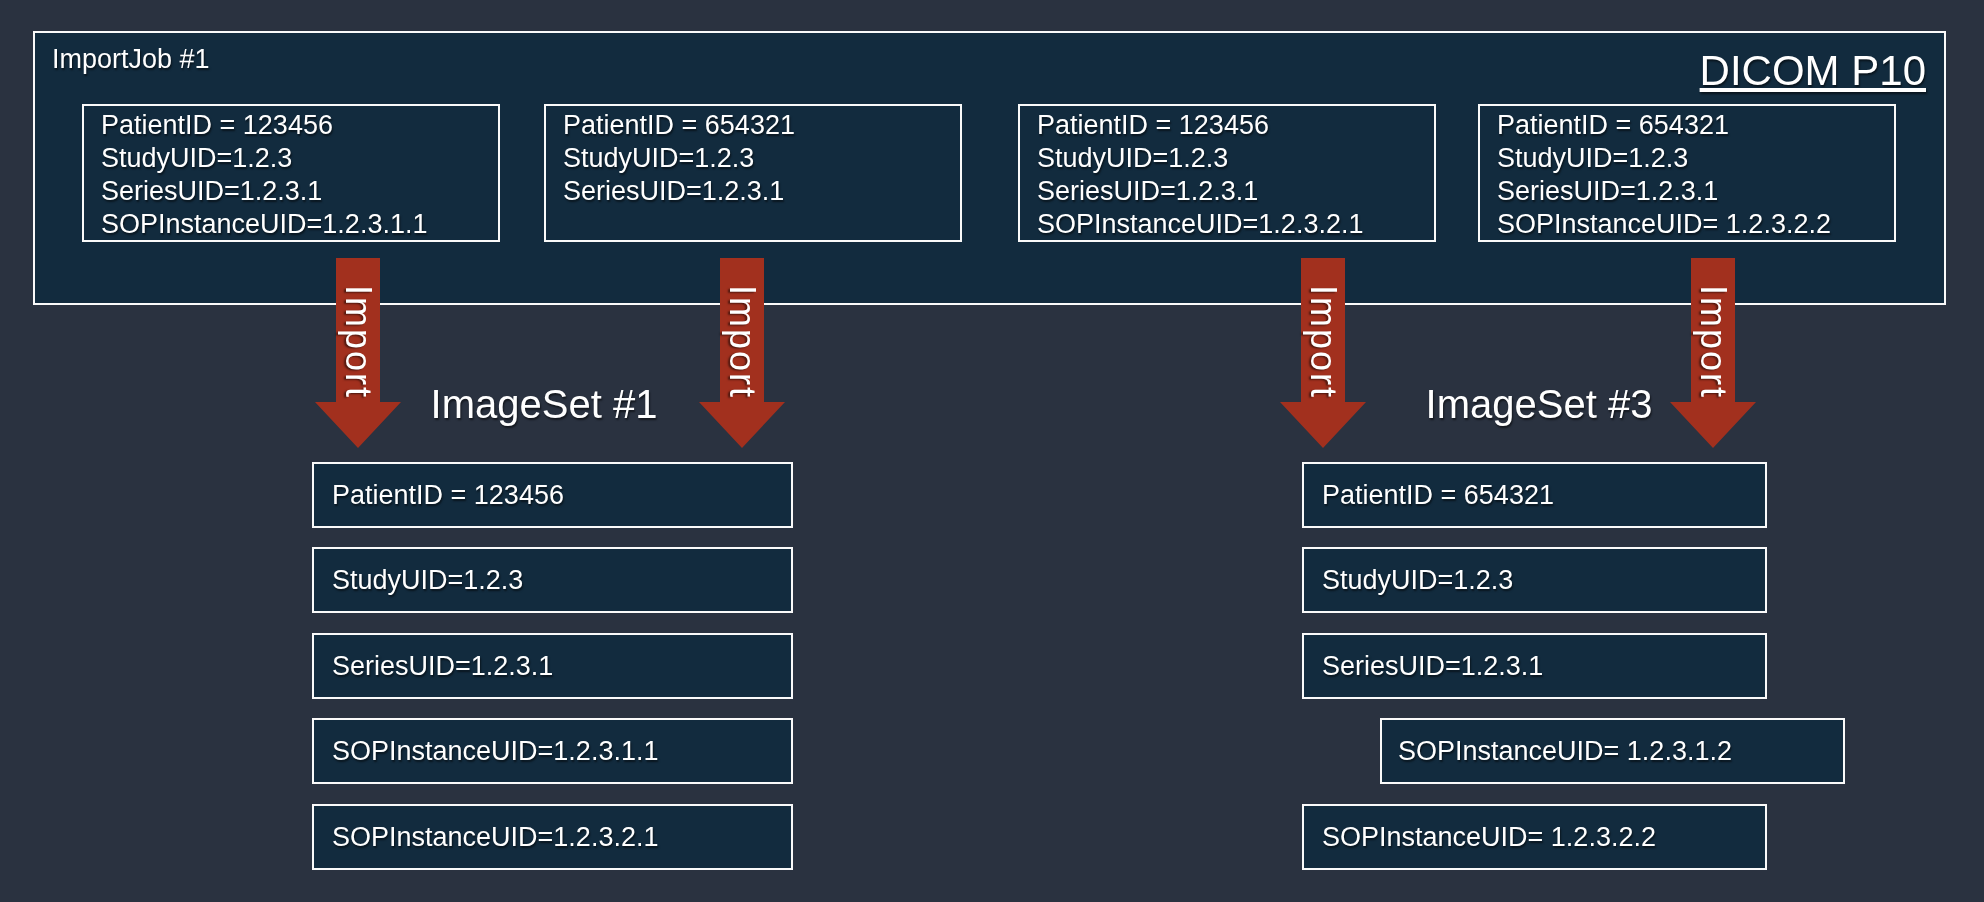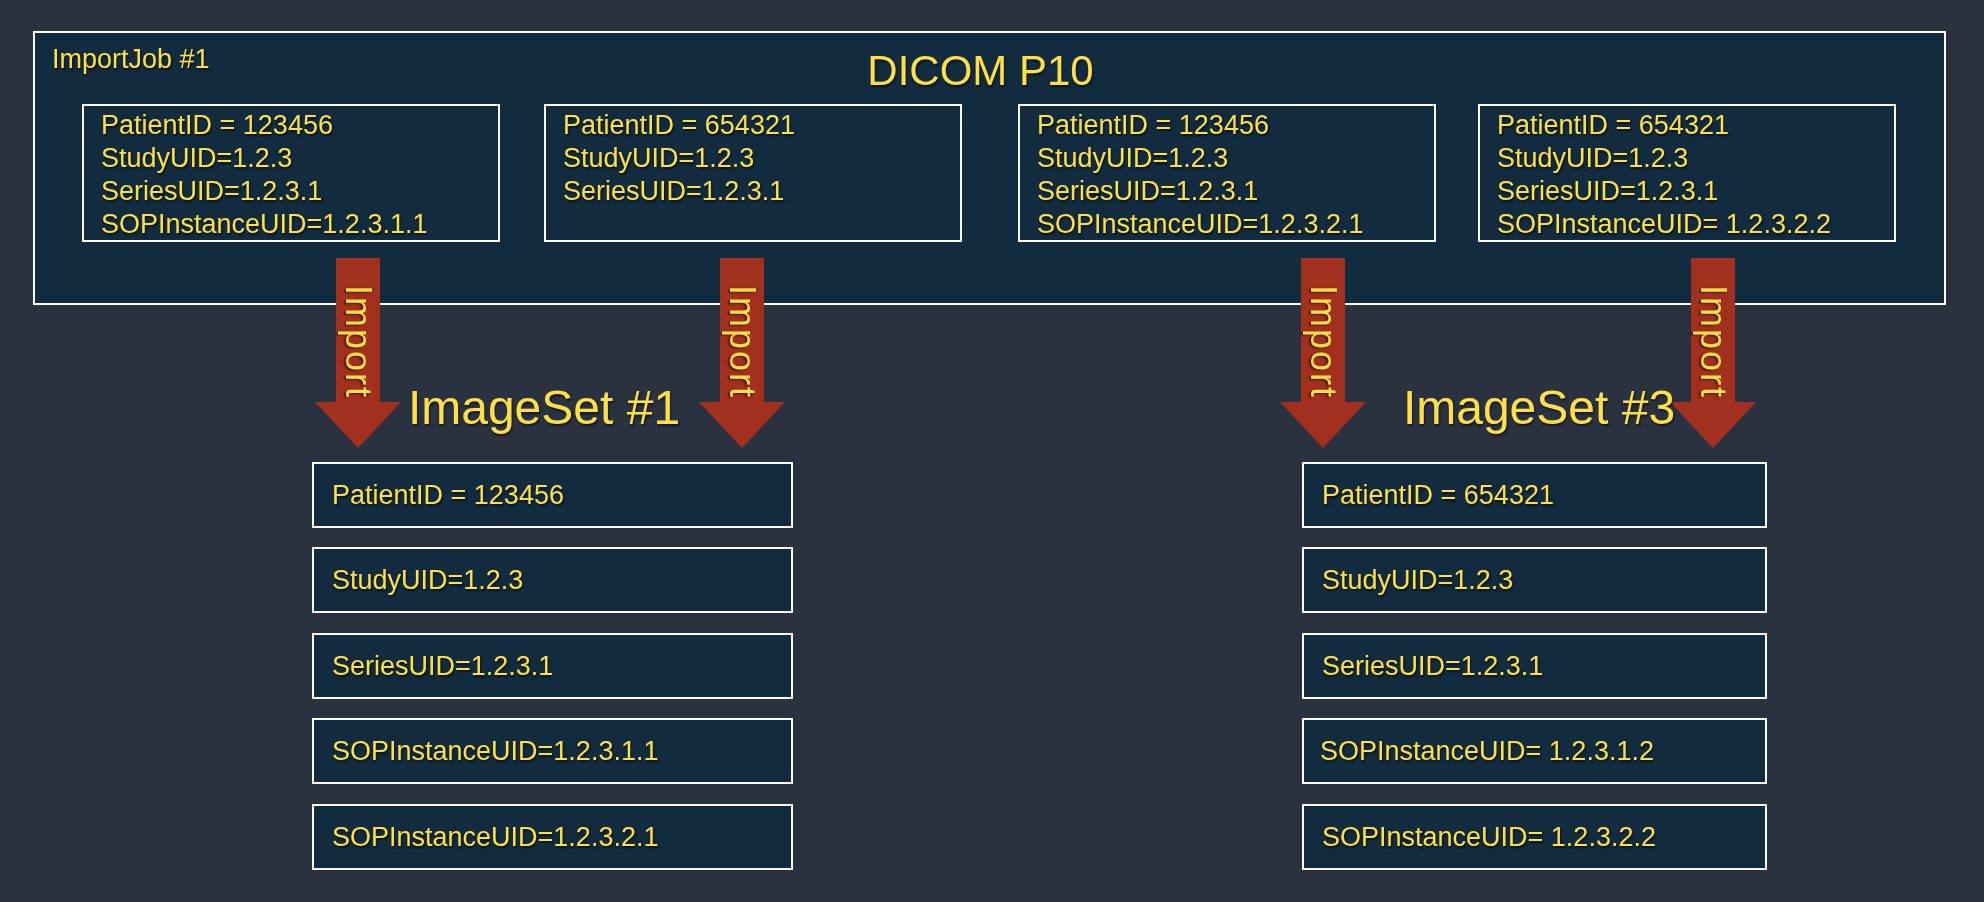--- a/index.html
+++ b/index.html
@@ -10,21 +10,21 @@
   }
   .canvas {
     position: relative;
     width: 1984px;
     height: 902px;
     background: #2A3240;
     overflow: hidden;
     color: #FFFFFF;
   }
   .txt {
-    color: #fde047;
+    color: #ffffff;
     text-shadow: 1px 2px 2px rgba(0,0,0,0.55);
     white-space: nowrap;
   }
   .panel {
     position: absolute;
     background: #122B3E;
     border: 2px solid #FAFAFA;
     box-sizing: border-box;
   }
   .import-job {
@@ -37,23 +37,24 @@
     position: absolute;
     left: 17px;
     top: 11px;
     font-size: 27px;
   }
   .ij-title {
     position: absolute;
     left: 0;
     right: 18px;
     top: 16px;
-    text-align: center;
+    text-align: right;
     font-size: 42px;
     line-height: 1.05;
+    text-decoration: underline;
   }
   .dicom-box {
     position: absolute;
     top: 104px;
     width: 418px;
     height: 138px;
     padding: 3px 0 0 17px;
   }
   .dicom-line {
     font-size: 27px;
@@ -80,21 +81,21 @@
     writing-mode: vertical-rl;
     text-orientation: mixed;
     font-size: 36px;
     letter-spacing: 2px;
   }
   .set-title {
     position: absolute;
     top: 383px;
     width: 440px;
     text-align: center;
-    font-size: 48px;
+    font-size: 40px;
     line-height: 1.05;
   }
   .set-row {
     height: 66px;
     border-width: 2.5px;
     display: flex;
     align-items: center;
     padding-left: 18px;
     font-size: 27px;
   }
@@ -186,20 +187,20 @@
       <div class="txt set-title" style="left: 1319px; top: 383px;">ImageSet #3</div>
       <div class="panel set-row" style="left: 1302px; top: 462px; width: 465px;">
         <span class="txt">PatientID = 654321</span>
       </div>
       <div class="panel set-row" style="left: 1302px; top: 547px; width: 465px;">
         <span class="txt">StudyUID=1.2.3</span>
       </div>
       <div class="panel set-row" style="left: 1302px; top: 633px; width: 465px;">
         <span class="txt">SeriesUID=1.2.3.1</span>
       </div>
-      <div class="panel set-row" style="left: 1302px; top: 718px; width: 465px; padding-left: 16px;">
+      <div class="panel set-row" style="left: 1380px; top: 718px; width: 465px; padding-left: 16px;">
         <span class="txt">SOPInstanceUID= 1.2.3.1.2</span>
       </div>
       <div class="panel set-row" style="left: 1302px; top: 804px; width: 465px;">
         <span class="txt">SOPInstanceUID= 1.2.3.2.2</span>
       </div>
     </div>
 </div>
 
 </body></html>

